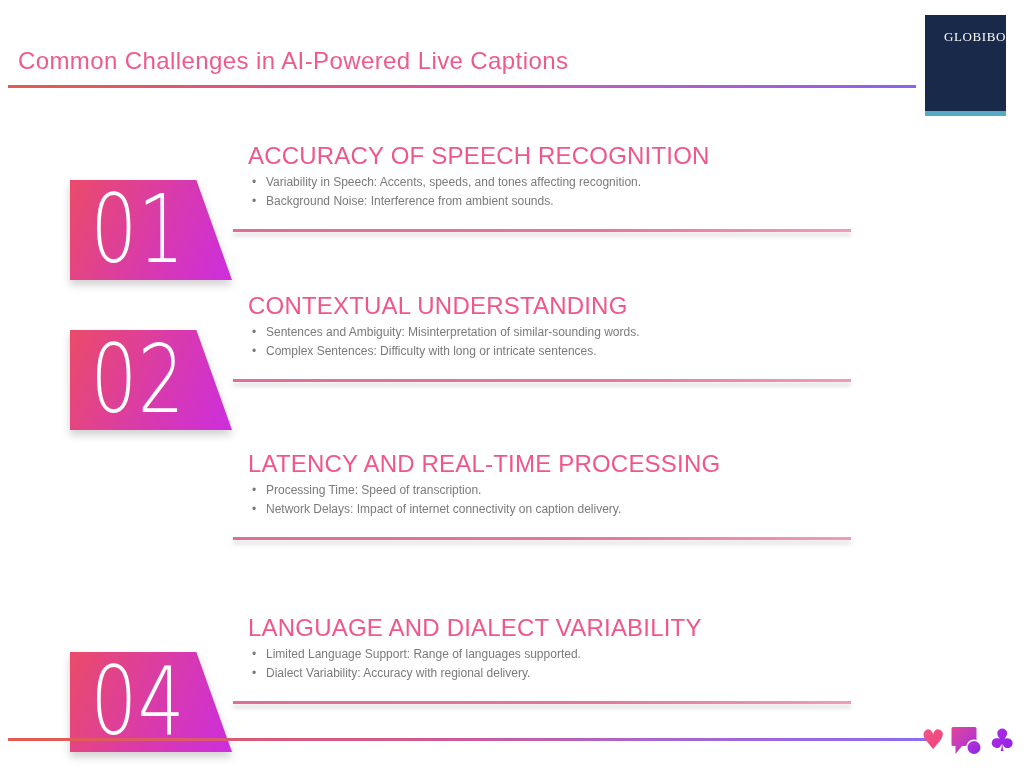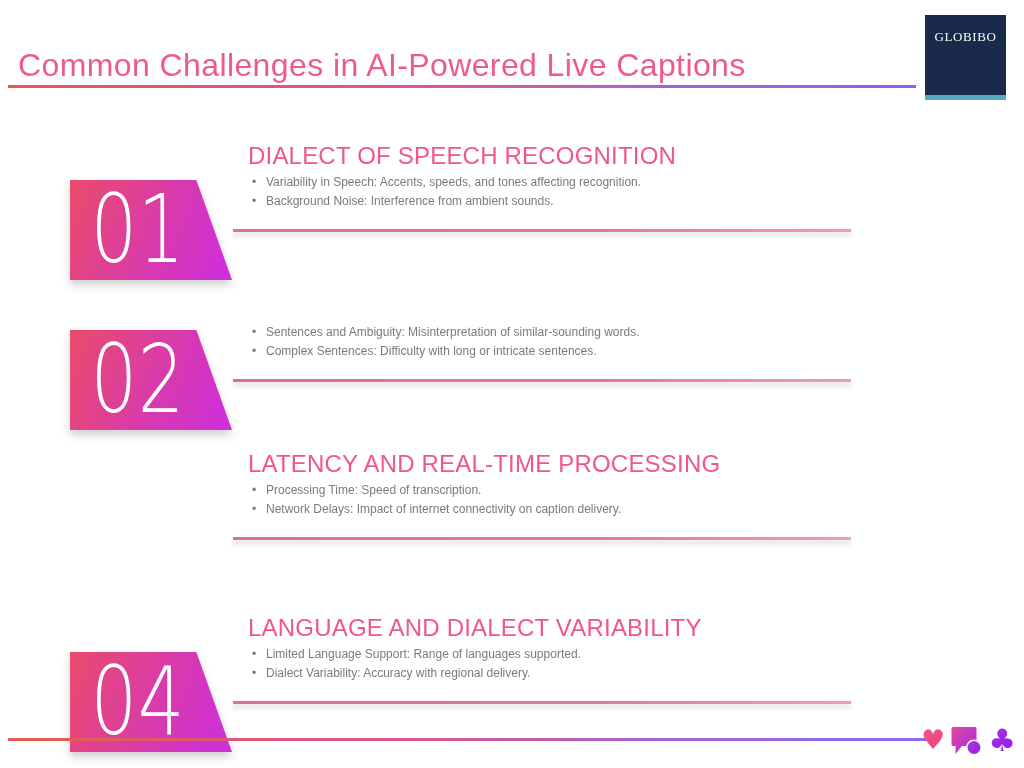--- a/index.html
+++ b/index.html
@@ -3,30 +3,30 @@
 <meta charset="utf-8">
 <style>
   html,body{margin:0;padding:0;}
   body{
     width:1024px;height:768px;position:relative;background:#ffffff;
     font-family:"Liberation Sans", sans-serif;overflow:hidden;
   }
   
   .page-title{
     position:absolute;left:18px;top:47px;
-    font-size:32px;color:#ef5a8d;letter-spacing:0.4px;white-space:nowrap;
+    font-size:24px;color:#ef5a8d;letter-spacing:0.4px;white-space:nowrap;
   }
   .title-underline{
     position:absolute;left:8px;top:85px;width:908px;height:3px;
     background:linear-gradient(90deg,#e65a4e 0%,#d9549b 45%,#b95ec4 65%,#8b63ea 100%);
   }
   .logo{position:absolute;left:925px;top:15px;width:81px;}
   .logo-box{
-    width:81px;height:80px;background:#18294a;
-    display:flex;justify-content:center;align-items:flex-start;box-sizing:border-box;padding-top:14px;
+    width:81px;height:96px;background:#18294a;
+    display:flex;justify-content:flex-end;align-items:flex-start;box-sizing:border-box;padding-top:14px;
   }
   .logo-text{
     color:#ffffff;font-family:"Liberation Serif", serif;
     font-size:13px;letter-spacing:0.6px;
   }
   .logo-strip{width:81px;height:5px;background:#56aac6;}
 
   
   .section{position:absolute;left:0;width:1024px;height:100px;}
   .section.s0{top:133px}.section.s1{top:283px}.section.s2{top:441px}.section.s3{top:605px}
@@ -91,34 +91,35 @@
   </div>
   <div class="logo-strip"></div>
 </div>
 
 <div class="section s0">
   <div class="num-wrap">
     <div class="num-block">
       <span class="num">01</span>
     </div>
   </div>
-  <div class="sec-heading">DIALECT OF SPEECH RECOGNITION</div>
+  <div class="sec-heading">ACCURACY OF SPEECH RECOGNITION</div>
   <div class="sec-bullets">
     <div class="bullet">Variability in Speech: Accents, speeds, and tones affecting recognition.</div>
     <div class="bullet">Background Noise: Interference from ambient sounds.</div>
   </div>
   <div class="sec-line"></div>
 </div>
 
 <div class="section s1">
   <div class="num-wrap">
     <div class="num-block">
       <span class="num">02</span>
     </div>
   </div>
+  <div class="sec-heading">CONTEXTUAL UNDERSTANDING</div>
   <div class="sec-bullets">
     <div class="bullet">Sentences and Ambiguity: Misinterpretation of similar-sounding words.</div>
     <div class="bullet">Complex Sentences: Difficulty with long or intricate sentences.</div>
   </div>
   <div class="sec-line"></div>
 </div>
 
 <div class="section s2">
   <div class="sec-heading">LATENCY AND REAL-TIME PROCESSING</div>
   <div class="sec-bullets">

